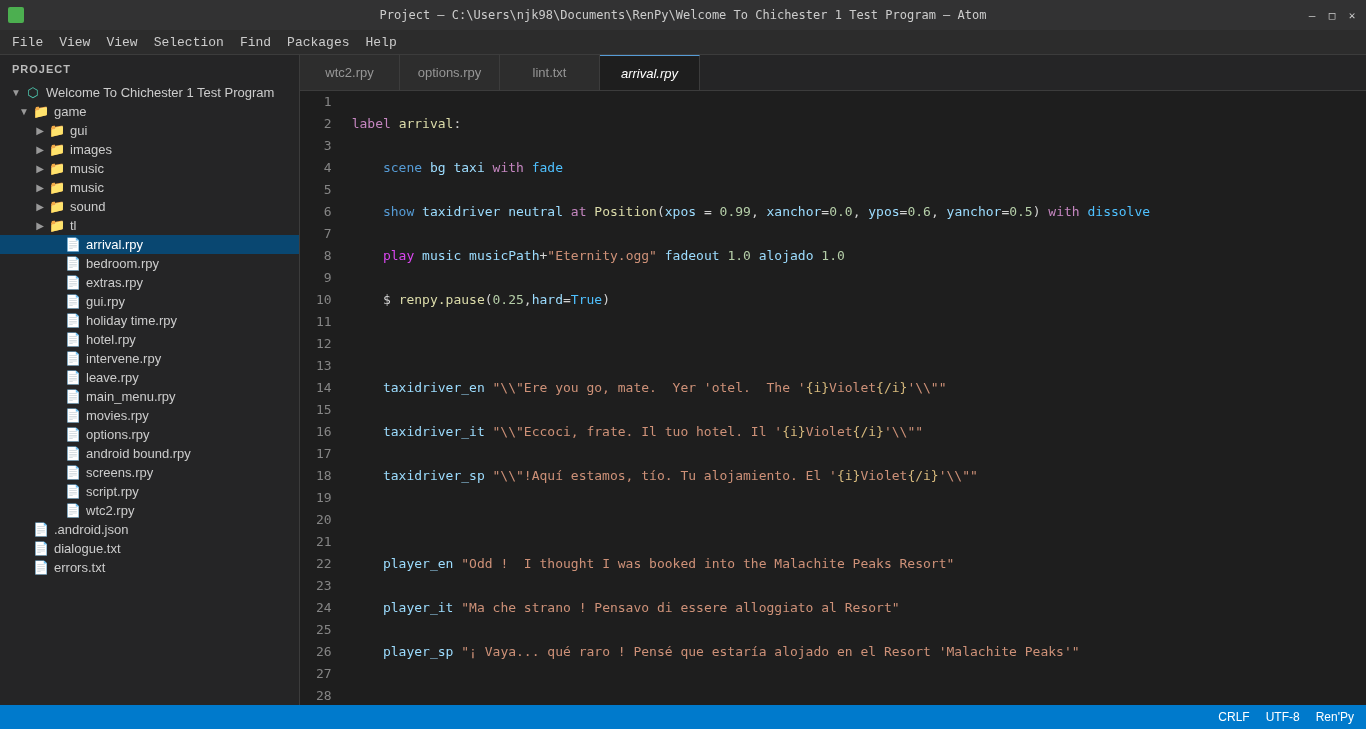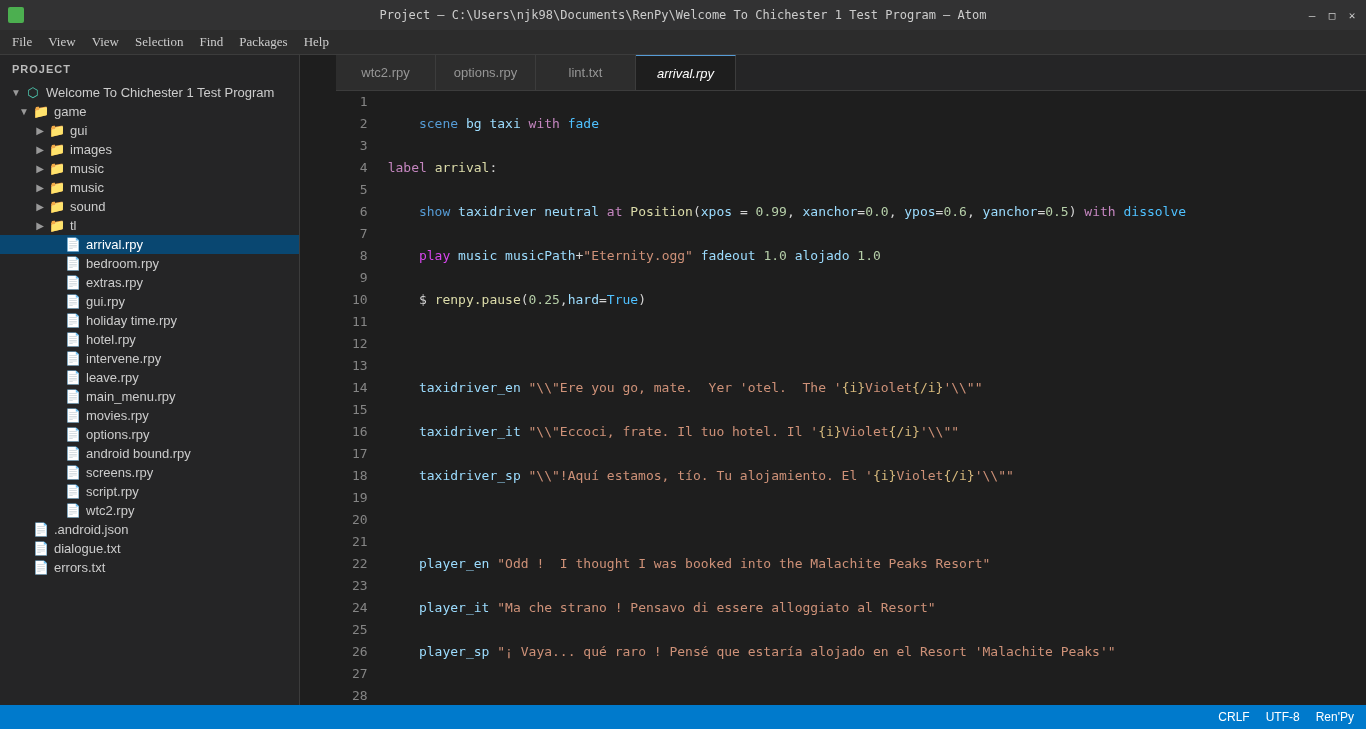--- a/index.html
+++ b/index.html
@@ -67,29 +67,28 @@
       align-items: center;
       padding: 0 4px;
       border-bottom: 1px solid #3c3c3c;
       flex-shrink: 0;
     }
     #menubar .menu-item {
       padding: 2px 8px;
       color: #cccccc;
       font-size: 13px;
       cursor: pointer;
-      font-family: Liberation Serif, serif;
+      font-family: Liberation Mono, monospace;
     }
 
     
     #main {
       display: flex;
       flex: 1;
       overflow: hidden;
-      gap: 36px;
     }
 
     
     #sidebar {
       width: 300px;
       background: #252526;
       display: flex;
       flex-direction: column;
       border-right: 1px solid #3c3c3c;
       flex-shrink: 0;
@@ -495,22 +494,22 @@
         <div>21</div>
           <div>22</div>
           <div>23</div>
           <div>24</div>
           <div>25</div>
         <div>26</div>
           <div>27</div>
           <div>28</div>
       </div>
       <div id="code-content">
+<span class="line"><span class="kw-label">label</span> <span class="func-name">arrival</span><span class="punct">:</span></span>
 <span class="line">    <span class="kw-scene">scene</span> <span class="var-name">bg taxi</span> <span class="kw-with">with</span> <span class="identifier">fade</span></span>
-<span class="line"><span class="kw-label">label</span> <span class="func-name">arrival</span><span class="punct">:</span></span>
 <span class="line">    <span class="kw-show">show</span> <span class="var-name">taxidriver neutral</span> <span class="kw-at">at</span> <span class="func-name">Position</span><span class="punct">(</span><span class="param">xpos</span> <span class="punct">=</span> <span class="number">0.99</span><span class="punct">,</span> <span class="param">xanchor</span><span class="punct">=</span><span class="number">0.0</span><span class="punct">,</span> <span class="param">ypos</span><span class="punct">=</span><span class="number">0.6</span><span class="punct">,</span> <span class="param">yanchor</span><span class="punct">=</span><span class="number">0.5</span><span class="punct">)</span> <span class="kw-with">with</span> <span class="identifier">dissolve</span></span>
 <span class="line">    <span class="kw-play">play</span> <span class="kw-music">music</span> <span class="var-name">musicPath</span><span class="punct">+</span><span class="string-val">"Eternity.ogg"</span> <span class="param">fadeout</span> <span class="number">1.0</span> <span class="param">alojado</span> <span class="number">1.0</span></span>
 <span class="line">    <span class="dollar">$</span> <span class="func-name">renpy.pause</span><span class="punct">(</span><span class="number">0.25</span><span class="punct">,</span><span class="param">hard</span><span class="punct">=</span><span class="identifier">True</span><span class="punct">)</span></span>
 <span class="line"></span>
 <span class="line">    <span class="var-name">taxidriver_en</span> <span class="string-val">"\\"Ere you go, mate.  Yer 'otel.  The '<span class="italic-tag">{i}</span>Violet<span class="italic-tag">{/i}</span>'\\""</span></span>
 <span class="line">    <span class="var-name">taxidriver_it</span> <span class="string-val">"\\"Eccoci, frate. Il tuo hotel. Il '<span class="italic-tag">{i}</span>Violet<span class="italic-tag">{/i}</span>'\\""</span></span>
 <span class="line">    <span class="var-name">taxidriver_sp</span> <span class="string-val">"\\"!Aquí estamos, tío. Tu alojamiento. El '<span class="italic-tag">{i}</span>Violet<span class="italic-tag">{/i}</span>'\\""</span></span>
 <span class="line"></span>
 <span class="line">    <span class="var-name">player_en</span> <span class="string-val">"Odd !  I thought I was booked into the Malachite Peaks Resort"</span></span>
 <span class="line">    <span class="var-name">player_it</span> <span class="string-val">"Ma che strano ! Pensavo di essere alloggiato al Resort"</span></span>

